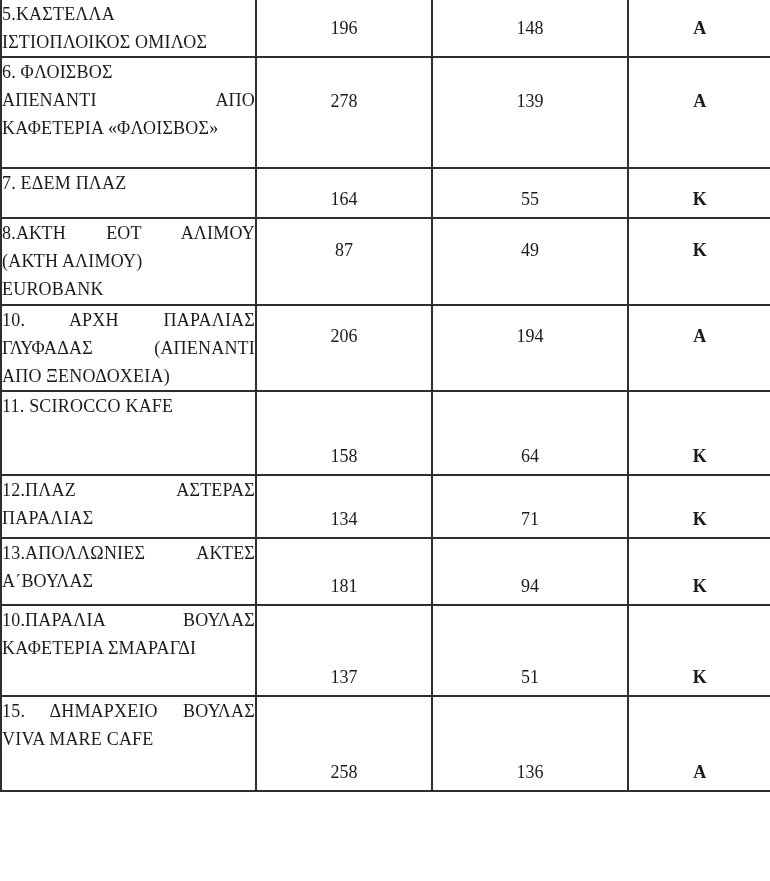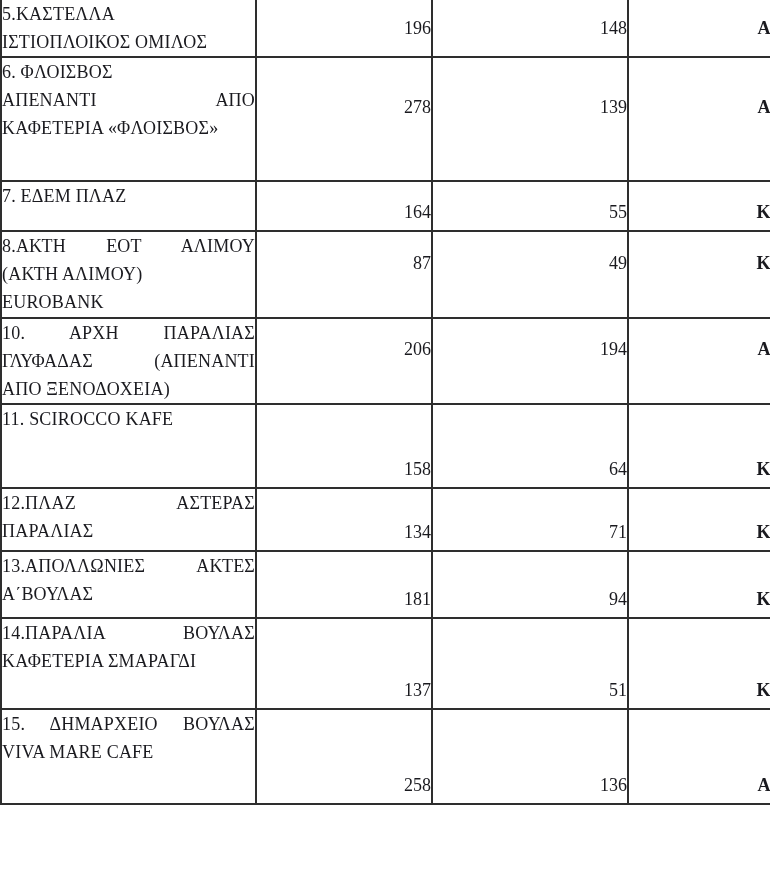--- a/index.html
+++ b/index.html
@@ -21,21 +21,21 @@
     border: 2px solid #2e2e2e;
     padding: 0;
     overflow: hidden;
   }
   
   table.grid tr:first-child td { border-top: none; }
   table.grid td:last-child { border-right: none; }
 
   
   table.grid tr:nth-child(1)  { height: 57px; }
-  table.grid tr:nth-child(2)  { height: 124px; padding-left: 14px; }
+  table.grid tr:nth-child(2)  { height: 111px; padding-left: 14px; }
   table.grid tr:nth-child(3)  { height: 50px; }
   table.grid tr:nth-child(4)  { height: 87px; margin-top: 20px; }
   table.grid tr:nth-child(5)  { height: 71px; }
   table.grid tr:nth-child(6)  { height: 84px; }
   table.grid tr:nth-child(7)  { height: 63px; }
   table.grid tr:nth-child(8)  { height: 67px; }
   table.grid tr:nth-child(9)  { height: 91px; }
   table.grid tr:nth-child(10) { height: 95px; }
   table.grid tr:nth-child(11) { height: 68px; margin-top: 32px; }
   table.grid tr:nth-child(12) { height: 72px; }
@@ -44,21 +44,21 @@
     vertical-align: top;
     padding: 2px 14px 2px 6px;
     font-size: 18px;
     line-height: 28px;
     letter-spacing: 0.2px;
   }
   .name-line { text-align: left; }
   .name-line.fill { text-align: justify; text-align-last: justify; }
 
   .c-num, .c-cat {
-    text-align: right;
+    text-align: center;
     font-size: 18px;
     line-height: 22px;
   }
   .c-cat { font-weight: bold; letter-spacing: 0.5px; }
 
   tr.vc .c-num, tr.vc .c-cat { vertical-align: middle; }
   tr.vc.vc-up .c-num, tr.vc.vc-up .c-cat { padding-bottom: 24px; }
   tr.vb .c-num, tr.vb .c-cat { vertical-align: bottom; padding-bottom: 7px; }
 </style>
 </head>
@@ -141,21 +141,21 @@
         <td class="c-name">
             <div class="name-line fill">13.ΑΠΟΛΛΩΝΙΕΣ ΑΚΤΕΣ</div>
             <div class="name-line">Α΄ΒΟΥΛΑΣ</div>
           </td>
         <td class="c-num">181</td>
         <td class="c-num">94</td>
         <td class="c-cat">Κ</td>
       </tr>
       <tr class="vb">
         <td class="c-name">
-            <div class="name-line fill">14.ΠΑΡΑΛΙΑ ΒΟΥΛΑΣ</div>
+            <div class="name-line fill">10.ΠΑΡΑΛΙΑ ΒΟΥΛΑΣ</div>
             <div class="name-line">ΚΑΦΕΤΕΡΙΑ ΣΜΑΡΑΓΔΙ</div>
           </td>
         <td class="c-num">137</td>
         <td class="c-num">51</td>
         <td class="c-cat">Κ</td>
       </tr>
       <tr class="vb">
         <td class="c-name">
             <div class="name-line fill">15. ΔΗΜΑΡΧΕΙΟ ΒΟΥΛΑΣ</div>
             <div class="name-line">VIVA MARE CAFE</div>

